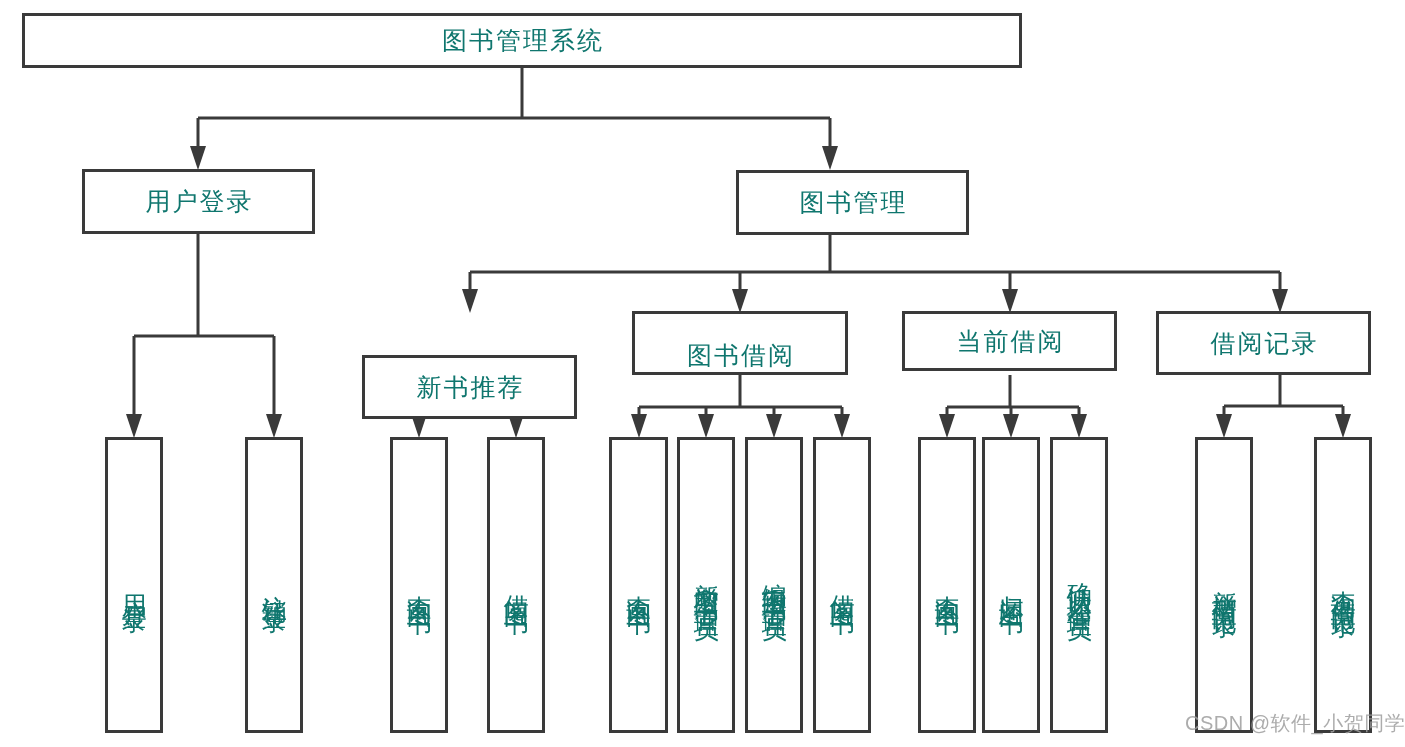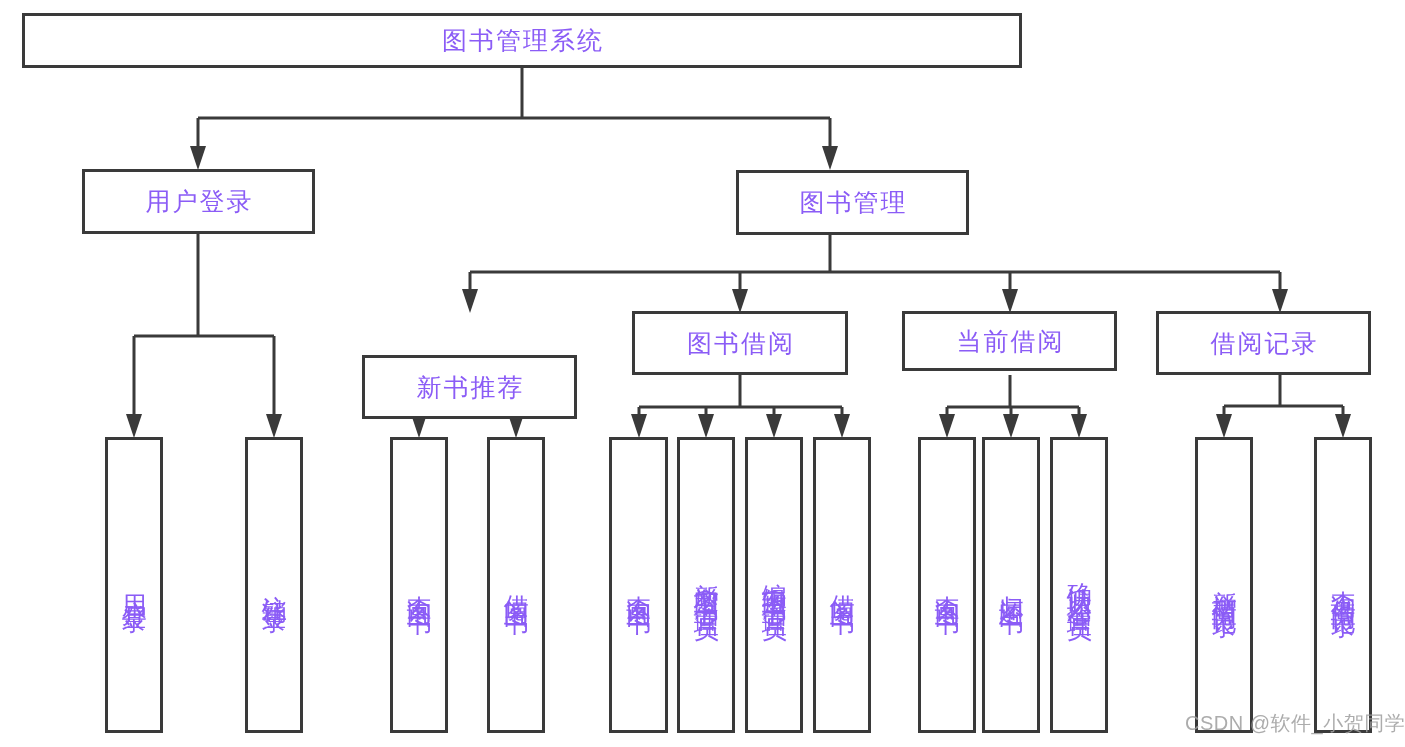--- a/index.html
+++ b/index.html
@@ -32,21 +32,21 @@
     stroke: none;
   }
   .node {
     position: absolute;
     box-sizing: border-box;
     border: 3px solid #3a3a3a;
     background: #ffffff;
     display: flex;
     align-items: center;
     justify-content: center;
-    color: #8b5cf6;
+    color: #0f766e;
   }
   .h-label {
     font-size: 25px;
     letter-spacing: 2px;
     padding-left: 2px;
     white-space: nowrap;
   }
   .v-label {
     writing-mode: vertical-rl;
     text-orientation: mixed;
@@ -94,21 +94,21 @@
   <div class="node" style="left:82px; top:169px; width:233px; height:65px;">
     <span class="h-label">用户登录</span>
   </div>
   <div class="node" style="left:736px; top:170px; width:233px; height:65px;">
     <span class="h-label">图书管理</span>
   </div>
 
   <div class="node" style="left:362px; top:311px; width:215px; height:64px;margin-top:44px;">
     <span class="h-label">新书推荐</span>
   </div>
-  <div class="node" style="left:632px; top:311px; width:216px; height:64px;">
+  <div class="node" style="left:632px; top:311px; width:216px; height:64px;align-items:flex-end;">
     <span class="h-label">图书借阅</span>
   </div>
   <div class="node" style="left:902px; top:311px; width:215px; height:60px;">
     <span class="h-label">当前借阅</span>
   </div>
   <div class="node" style="left:1156px; top:311px; width:215px; height:64px;">
     <span class="h-label">借阅记录</span>
   </div>
 
   <div class="node" style="left:105px; top:437px; width:58px; height:296px;">

